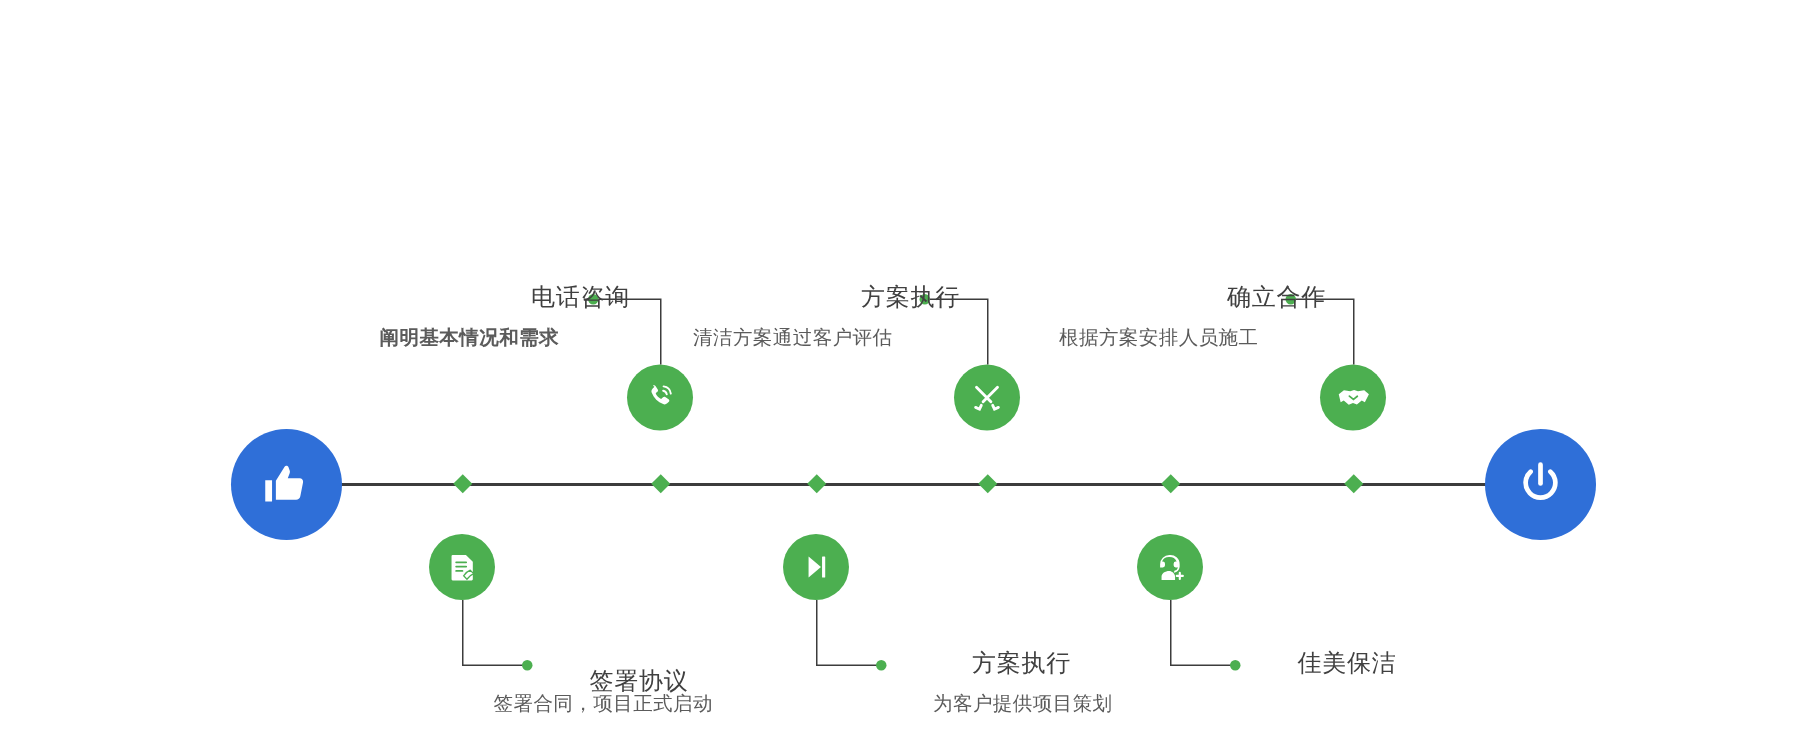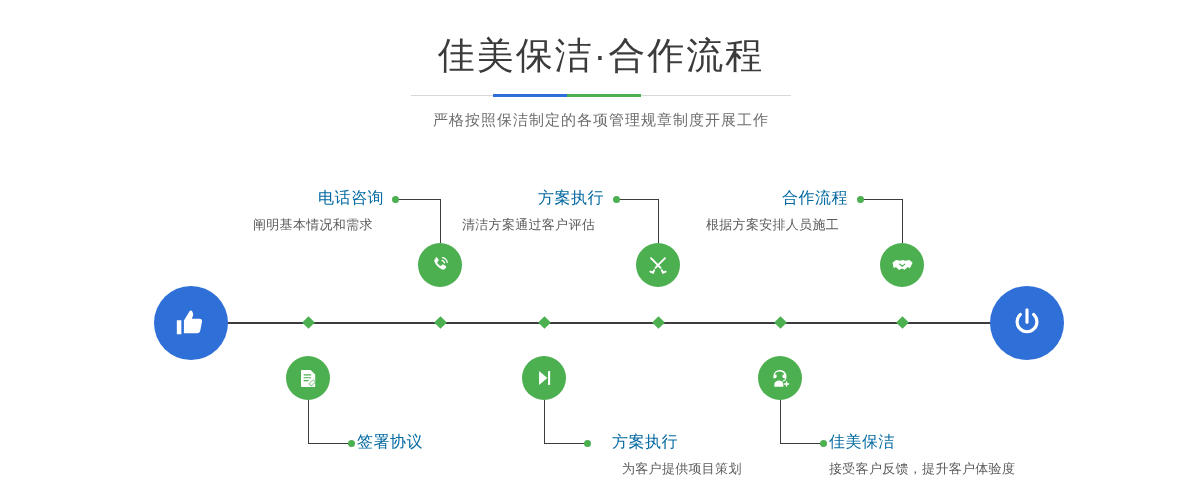--- a/index.html
+++ b/index.html
@@ -68,43 +68,35 @@
   .vline{width:1px;}
   .hline{height:1px;}
 
   .tip{
     position:absolute;width:7px;height:7px;border-radius:50%;
     background:#4caf50;
   }
 
   .label-main{
     position:absolute;
-    font-size:16px;color:#0369a1;white-space:nowrap;
+    font-size:16px;color:#404040;white-space:nowrap;
     letter-spacing:0.5px;
+    margin-left:36px;
   }
   .label-sub{
     position:absolute;
     font-size:13px;color:#5b5b5b;white-space:nowrap;
     letter-spacing:0.3px;
   }
 </style>
 </head>
 <body>
 
 <div class="wrap">
 
-  <div class="header">
-    <div class="title">佳美保洁·合作流程</div>
-    <div class="rule-wrap">
-      <div class="rule"></div>
-      <div class="rule-a"></div>
-      <div class="rule-b"></div>
-    </div>
-    <div class="subtitle">严格按照保洁制定的各项管理规章制度开展工作</div>
-  </div>
 
   <div class="axis"></div>
 
   <div class="endcap" style="left:154px;top:286px;">
     <span>
       <svg width="34" height="34" viewBox="0 0 24 24" fill="#ffffff" aria-hidden="true">
         <path d="M2 10h3.2v10H2zM7 10.2l4.1-6.6c.4-.7 1.5-.6 1.8.2l.6 1.6c.2.5.1 1-.1 1.5L12.6 9h5.6c1 0 1.8.9 1.6 1.9l-1.3 6.6c-.2 1-1 1.7-2 1.7H7z"></path>
       </svg>
     </span>
   </div>
@@ -125,36 +117,37 @@
         <path d="M7.3 4.2c.5-.5 1.3-.4 1.7.2l1.5 2.2c.3.5.2 1.1-.2 1.5l-.9.8c-.2.2-.3.5-.1.8.7 1.3 1.8 2.4 3.1 3.1.3.2.6.1.8-.1l.8-.9c.4-.4 1-.5 1.5-.2l2.2 1.5c.6.4.7 1.2.2 1.7l-1.1 1.1c-.7.7-1.8.9-2.7.5-3.5-1.4-6.2-4.1-7.6-7.6-.4-.9-.2-2 .5-2.7l1.3-1.3z"></path>
         <path d="M14.4 4.6a5.6 5.6 0 0 1 4.8 4.8" stroke="#fff" stroke-width="1.3" fill="none" stroke-linecap="round"></path>
         <path d="M14.1 7.5a2.9 2.9 0 0 1 2.4 2.4" stroke="#fff" stroke-width="1.3" fill="none" stroke-linecap="round"></path>
       </svg>
     </span>
   </div>
   <div class="connector vline" style="left:440px;top:199px;height:44px;"></div>
   <div class="connector hline" style="left:395px;top:199px;width:45px;"></div>
   <div class="tip" style="left:392px;top:196px;"></div>
   <div class="label-main" style="left:318px;top:188px;">电话咨询</div>
-  <div class="label-sub" style="left:253px;top:216px;">阐明基本情况和需求</div>
+  <div class="label-sub" style="left:253px;top:216px;font-weight:bold;">阐明基本情况和需求</div>
 
   <div class="node-dot" style="left:304px;top:318px;"></div>
   <div class="bubble" style="left:286px;top:356px;">
     <span>
       <svg width="23" height="23" viewBox="0 0 24 24" fill="#fff" aria-hidden="true">
         <path d="M5 3.2h9.2L19 7.9V20a.8.8 0 0 1-.8.8H5a.8.8 0 0 1-.8-.8V4a.8.8 0 0 1 .8-.8z"></path>
         <path d="M7.4 8.2h7M7.4 11.2h7M7.4 14.2h4.4" stroke="#4caf50" stroke-width="1.2" stroke-linecap="round"></path>
         <path d="M12.6 17.6c1.6-2.1 3.2-3.4 4.6-3.9l2.4 2.4c-1.5.6-3.1 1.9-4.7 3.9z" fill="#fff" stroke="#4caf50" stroke-width="0.9"></path>
       </svg>
     </span>
   </div>
   <div class="connector vline" style="left:308px;top:400px;height:44px;"></div>
   <div class="connector hline" style="left:308px;top:443px;width:42px;"></div>
   <div class="tip" style="left:348px;top:440px;"></div>
-  <div class="label-main" style="left:357px;top:432px;">签署协议</div>
+  <div class="label-main" style="left:357px;top:444px;">签署协议</div>
+  <div class="label-sub" style="left:329px;top:460px;">签署合同，项目正式启动</div>
 
   <div class="node-dot" style="left:654px;top:318px;"></div>
   <div class="bubble" style="left:636px;top:243px;">
     <span>
       <svg width="24" height="24" viewBox="0 0 24 24" fill="none" stroke="#fff" stroke-width="1.9" stroke-linecap="round" aria-hidden="true">
         <path d="M5 5.2l9.6 9.6"></path>
         <path d="M19 5.2l-9.6 9.6"></path>
         <path d="M4.4 18.6l2.6 1.2 1.2-2.6"></path>
         <path d="M19.6 18.6l-2.6 1.2-1.2-2.6"></path>
       </svg>
@@ -186,32 +179,31 @@
     <span>
       <svg width="25" height="25" viewBox="0 0 24 24" fill="#fff" aria-hidden="true">
         <path d="M2.4 9.4l3.3-2.6 4.1.7 2.4-.8 2.5.8 4-.7 3 2.6-2.6 5.2-2-1.2-3.1 2.6-2.5-1-2.7 1.2-3.2-2.7-2 1.1z"></path>
         <path d="M9.2 10.6l2.6 2.1 2.5-2" stroke="#4caf50" stroke-width="1.1" fill="none" stroke-linecap="round"></path>
       </svg>
     </span>
   </div>
   <div class="connector vline" style="left:902px;top:199px;height:44px;"></div>
   <div class="connector hline" style="left:860px;top:199px;width:42px;"></div>
   <div class="tip" style="left:857px;top:196px;"></div>
-  <div class="label-main" style="left:782px;top:188px;">合作流程</div>
+  <div class="label-main" style="left:782px;top:188px;">确立合作</div>
   <div class="label-sub" style="left:706px;top:216px;">根据方案安排人员施工</div>
 
   <div class="node-dot" style="left:776px;top:318px;"></div>
   <div class="bubble" style="left:758px;top:356px;">
     <span>
       <svg width="23" height="23" viewBox="0 0 24 24" fill="#fff" aria-hidden="true">
         <path d="M11 3.2a6.4 6.4 0 0 0-6.4 6.4v2.2h1.9a1.5 1.5 0 0 0 1.5-1.5V9.2A1.5 1.5 0 0 0 6.5 7.7h-.6A5.4 5.4 0 0 1 11 4.6a5.4 5.4 0 0 1 5.1 3.1h-.6A1.5 1.5 0 0 0 14 9.2v1.1a1.5 1.5 0 0 0 1.5 1.5h1.6a3.4 3.4 0 0 1-2.6 2.3l-.3 1.3a4.7 4.7 0 0 0 4-4.1V9.6A6.4 6.4 0 0 0 11 3.2z"></path>
         <path d="M11 14.2c-3 0-5.4 1.7-5.4 3.9v2.4h9.4v-2.4c0-2.2-2.4-3.9-4-3.9z"></path>
         <path d="M18.3 15.6v4.2M16.2 17.7h4.2" stroke="#fff" stroke-width="1.5" stroke-linecap="round"></path>
       </svg>
     </span>
   </div>
   <div class="connector vline" style="left:780px;top:400px;height:44px;"></div>
   <div class="connector hline" style="left:780px;top:443px;width:42px;"></div>
   <div class="tip" style="left:820px;top:440px;"></div>
   <div class="label-main" style="left:829px;top:432px;">佳美保洁</div>
-  <div class="label-sub" style="left:829px;top:460px;">接受客户反馈，提升客户体验度</div>
 
 </div>
 
 </body></html>

